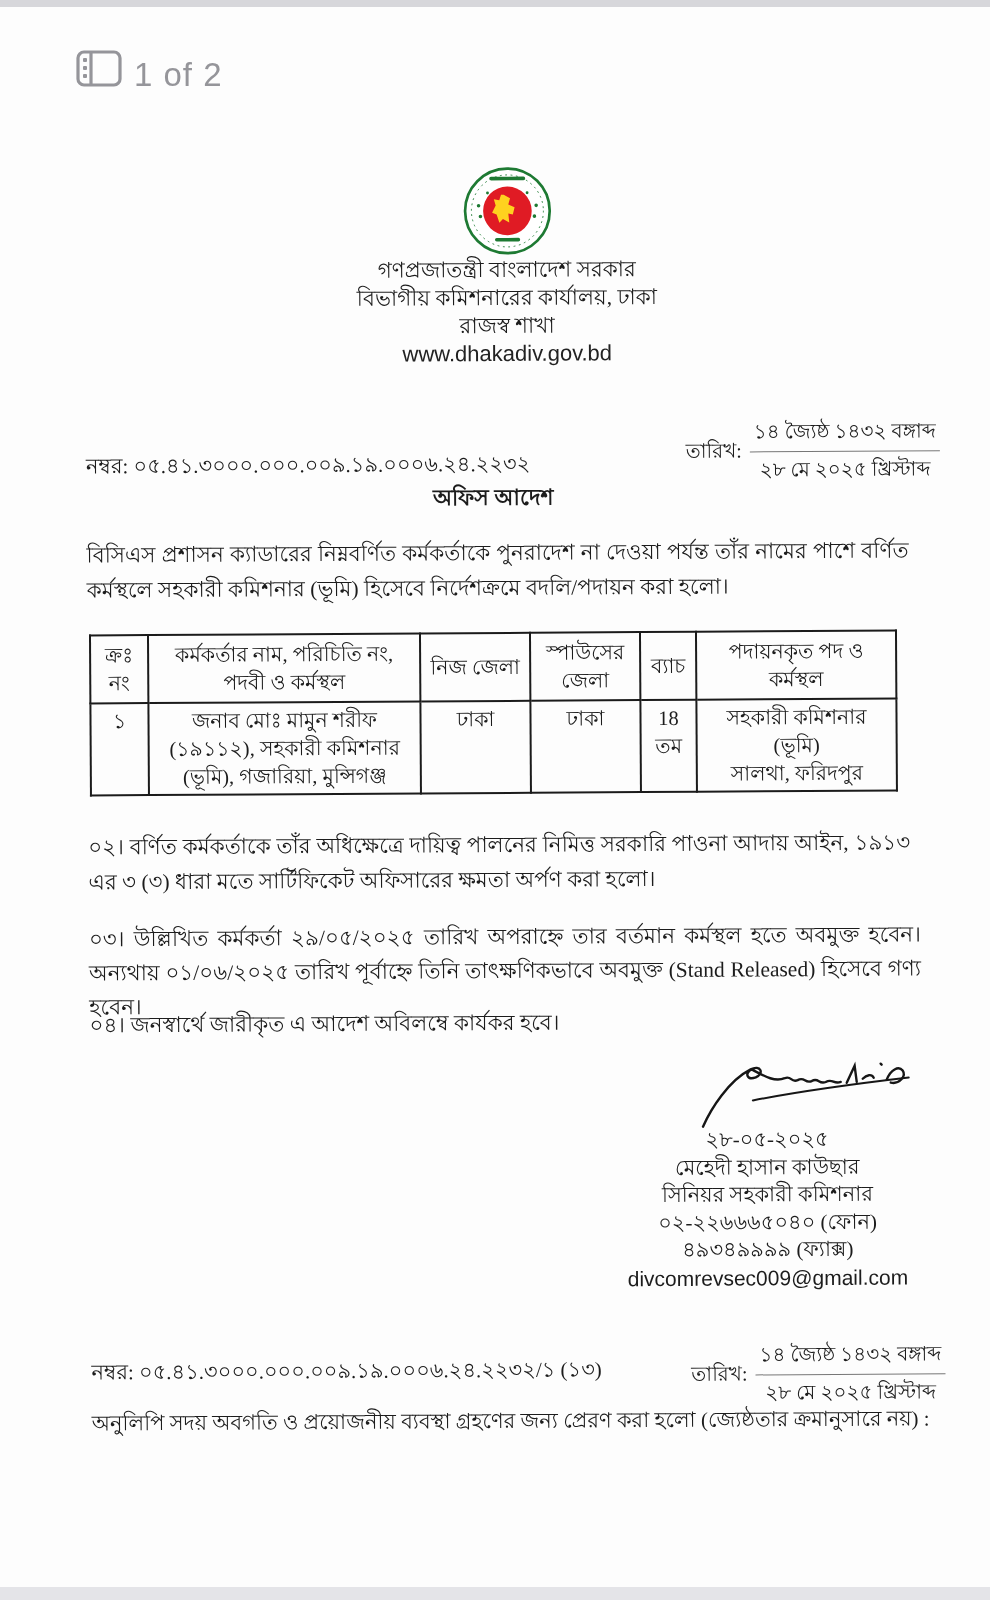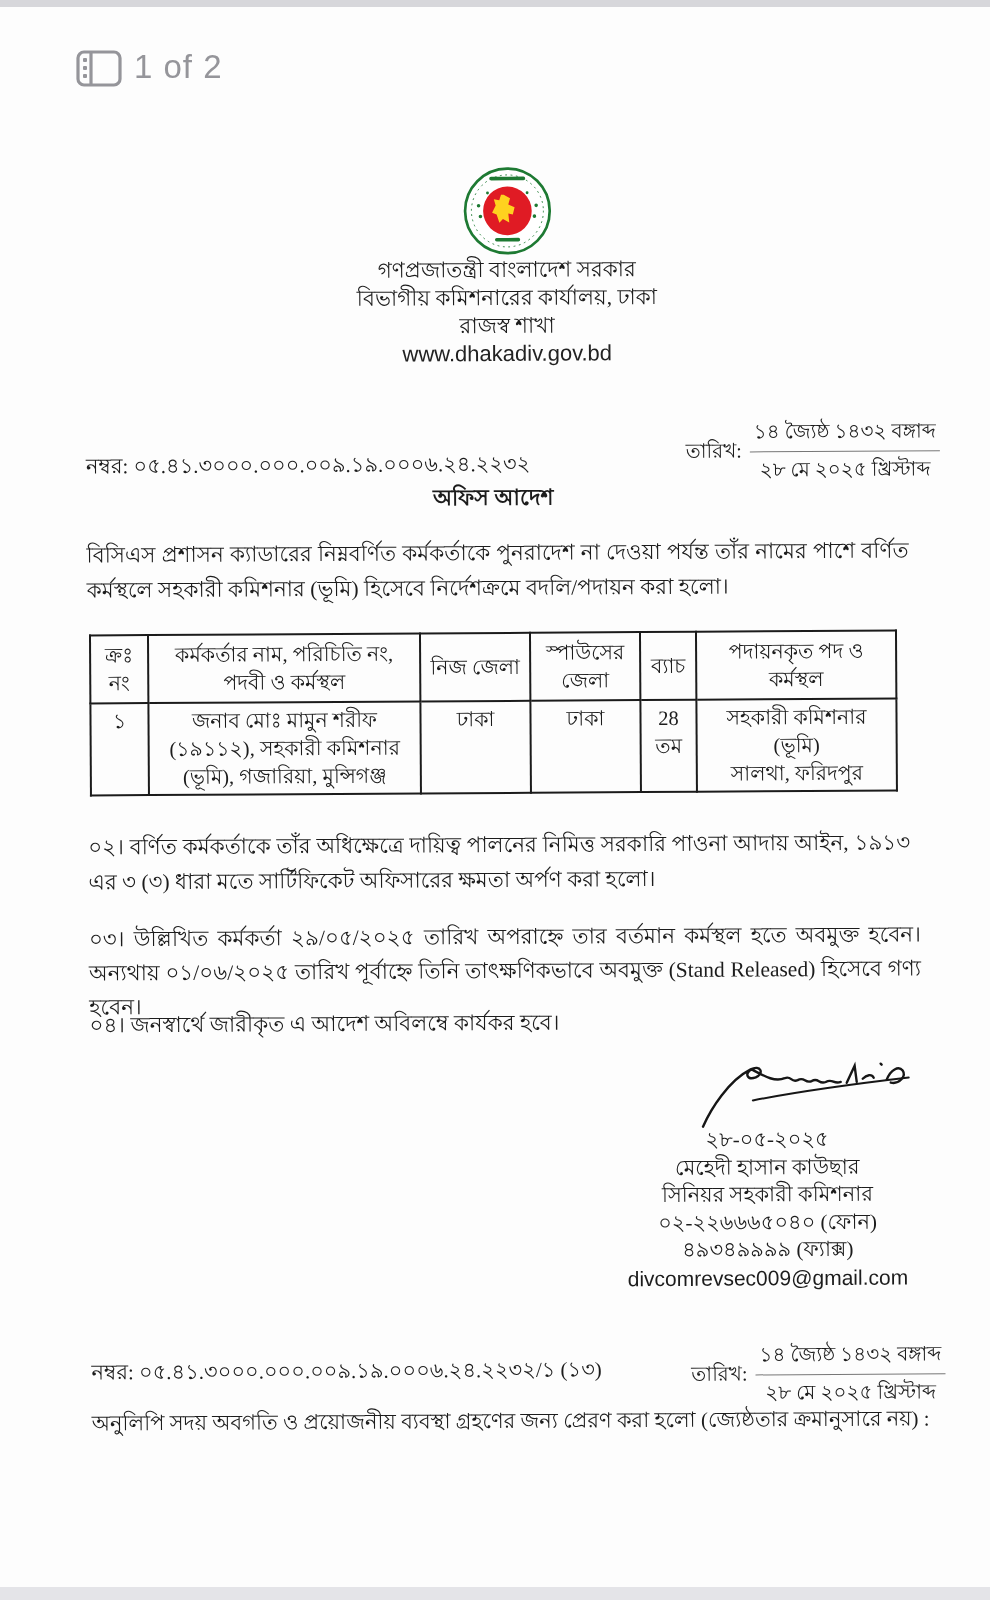--- a/index.html
+++ b/index.html
@@ -1,21 +1,21 @@
 <!DOCTYPE html>
 <html><head>
 <meta charset="utf-8">
 <style>
   html,body{margin:0;padding:0;background:#ffffff;}
   .screen{position:relative;width:990px;height:1600px;background:#fdfdfd;overflow:hidden;
           font-family:"Liberation Serif","DejaVu Serif",serif;color:#1c1c1c;}
   .top-bar{position:absolute;left:0;top:0;width:990px;height:7px;background:#d7d7db;}
   .bottom-bar{position:absolute;left:0;top:1587px;width:990px;height:13px;background:#e4e4e8;}
 
-  .page-indicator{position:absolute;left:76px;top:50px;display:flex;align-items:flex-start;gap:12px;
+  .page-indicator{position:absolute;left:76px;top:50px;display:flex;align-items:flex-end;gap:12px;
                   font-family:"Liberation Sans","DejaVu Sans",sans-serif;color:#95959a;cursor:pointer;}
   .page-indicator .label{font-size:33px;line-height:1;letter-spacing:1px;}
 
   .doc{position:absolute;left:0;top:0;width:990px;height:1600px;transform:rotate(-0.35deg);}
 
   .seal{position:absolute;left:466px;top:166px;width:90px;height:90px;}
   .org-block{position:absolute;left:30px;top:256px;width:960px;text-align:center;
              font-size:21.5px;line-height:28px;}
   .org-block .site{font-family:"Liberation Sans","DejaVu Sans",sans-serif;font-size:22px;color:#222;}
 
@@ -134,21 +134,21 @@
         <th>পদায়নকৃত পদ ও
 কর্মস্থল</th>
       </tr>
       <tr class="r">
         <td>১</td>
         <td>জনাব মোঃ মামুন শরীফ
 (১৯১১২), সহকারী কমিশনার
 (ভূমি), গজারিয়া, মুন্সিগঞ্জ</td>
         <td>ঢাকা</td>
         <td>ঢাকা</td>
-        <td>28
+        <td>18
 তম</td>
         <td>সহকারী কমিশনার
 (ভূমি)
 সালথা, ফরিদপুর</td>
       </tr>
     </tbody>
       </table>
 
     <div class="para p2">০২। বর্ণিত কর্মকর্তাকে তাঁর অধিক্ষেত্রে দায়িত্ব পালনের নিমিত্ত সরকারি পাওনা আদায় আইন, ১৯১৩ এর ৩ (৩) ধারা মতে সার্টিফিকেট অফিসারের ক্ষমতা অর্পণ করা হলো।</div>
     <div class="para p3">০৩। উল্লিখিত কর্মকর্তা ২৯/০৫/২০২৫ তারিখ অপরাহ্নে তার বর্তমান কর্মস্থল হতে অবমুক্ত হবেন। অন্যথায় ০১/০৬/২০২৫ তারিখ পূর্বাহ্নে তিনি তাৎক্ষণিকভাবে অবমুক্ত (Stand Released) হিসেবে গণ্য হবেন।</div>

